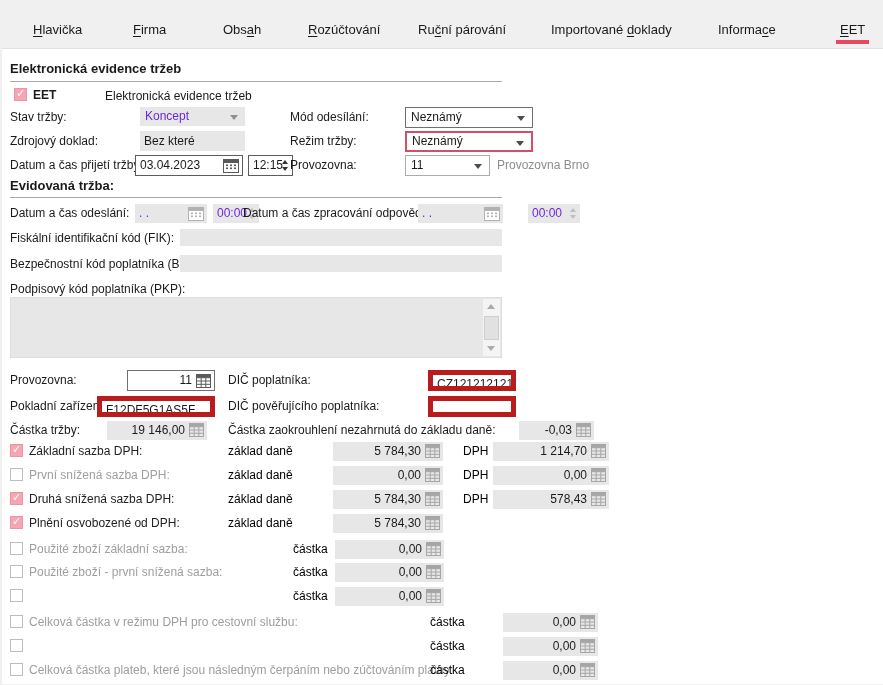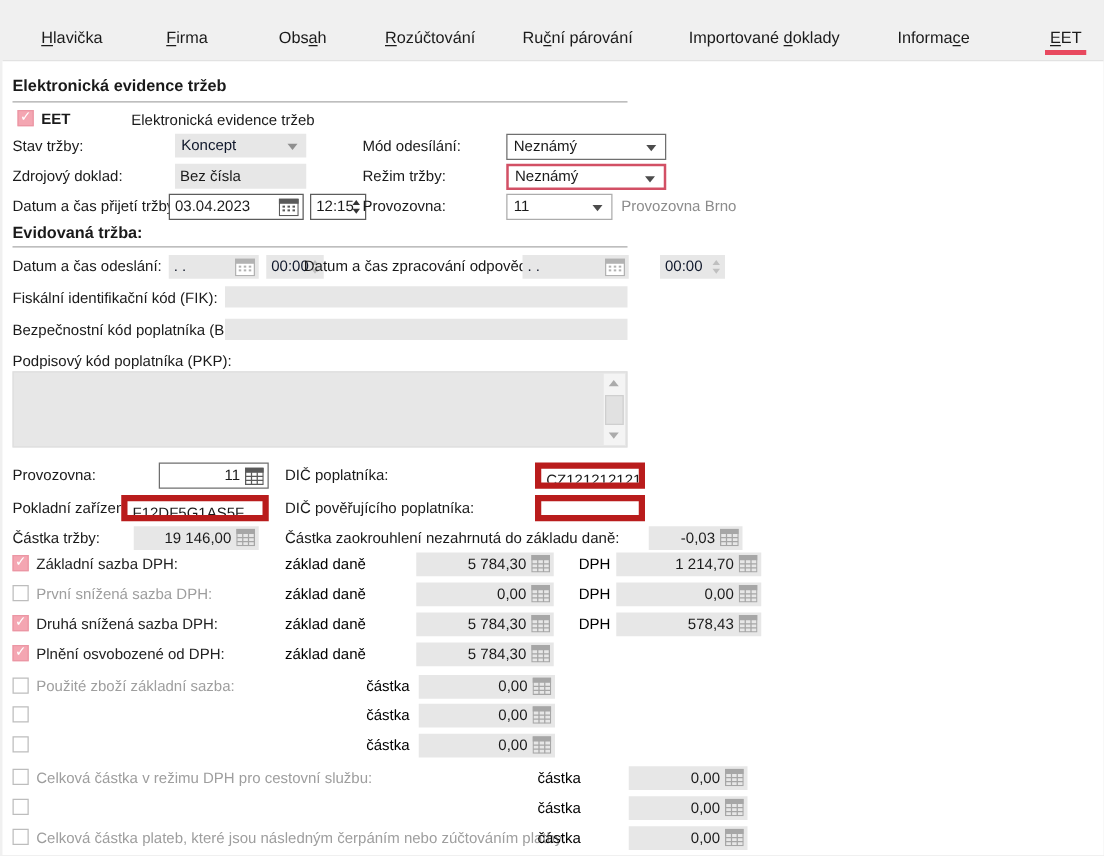--- a/index.html
+++ b/index.html
@@ -24,21 +24,21 @@
   .dd{position:absolute;box-sizing:border-box;height:21px;line-height:19px;background:#fff;border:1px solid #6f6f6f;padding:0 18px 0 5px;white-space:nowrap;}
   .dd .arr{position:absolute;right:7px;top:8px;width:0;height:0;border-left:4px solid transparent;border-right:4px solid transparent;border-top:5px solid #4c4c4c;}
   .dd.dis{background:#e7e7e7;border-color:#c9c9c9;}
   .dd.dis .arr{border-top-color:#8f8f8f;}
   .dd.light{border-color:#acacac;}
   .dd.focus{border-width:2px;line-height:17px;}
   
   .dtb{position:absolute;box-sizing:border-box;height:21px;line-height:19px;background:#fff;border:1px solid #5c5c5c;padding:0 22px 0 4px;white-space:nowrap;}
   .dtb .cal{position:absolute;right:3px;top:2px;width:16px;height:15px;color:#5a5a5a;}
   .tmb{position:absolute;box-sizing:border-box;height:21px;line-height:19px;background:#fff;border:1px solid #5c5c5c;padding:0 14px 0 4px;white-space:nowrap;}
-  .dis{background:#e7e7e7 !important;border:none !important;line-height:19px !important;height:19px;color:#0f172a;}
+  .dis{background:#e7e7e7 !important;border:none !important;line-height:19px !important;height:19px;color:#6d28d9;}
   .dis .cal{color:#b2b2b2;}
   .spin{position:absolute;right:2px;top:0;bottom:0;width:11px;display:flex;flex-direction:column;justify-content:center;align-items:center;gap:3px;}
   .spin i{display:block;width:0;height:0;border-left:3.5px solid transparent;border-right:3.5px solid transparent;}
   .spin .su{border-bottom:4px solid #333;}
   .spin .sd{border-top:4px solid #333;}
   .dis .spin .su{border-bottom-color:#bfbfbf;}
   .dis .spin .sd{border-top-color:#bfbfbf;}
   
   .amt{position:absolute;box-sizing:border-box;height:19px;line-height:19px;background:#e7e7e7;}
   .amt .v{position:absolute;right:22px;top:0;white-space:nowrap;}
@@ -119,21 +119,21 @@
     <span class="arr"></span>
   </div>
   <span class="lbl" style="left:290px;top:110px">Mód odesílání:</span>
   <div class="dd" style="left:405px;top:107px;width:128px">
     <span>Neznámý</span>
     <span class="arr"></span>
   </div>
 
   <span class="lbl" style="left:10px;top:134px">Zdrojový doklad:</span>
   <div class="flat" style="left:140px;top:131px;width:105px;height:20px;line-height:20px">
-    <span>Bez čísla</span>
+    <span>Bez které</span>
   </div>
   <span class="lbl" style="left:290px;top:134px">Režim tržby:</span>
   <div class="dd focus" style="left: 405px; top: 131px; width: 128px; border-color: rgb(210, 80, 101);">
     <span>Neznámý</span>
     <span class="arr"></span>
   </div>
 
   <span class="lbl" style="left:10px;top:158px">Datum a čas přijetí tržby:</span>
   <div class="dtb" style="left:135px;top:155px;width:108px">
     <span>03.04.2023</span>
@@ -316,20 +316,21 @@
     <span class="cl" style="left:293px">částka</span>
     <div class="amt" style="left:335px;top:0;width:109px">
       <span class="v">0,00</span>
       <svg class="calc">
           <use href="#i-calc"></use>
         </svg>
     </div>
   </div>
   <div class="crow" style="top:563px">
     <span class="cb"></span>
+    <span class="rl">Použité zboží - první snížená sazba:</span>
     <span class="cl" style="left:293px">částka</span>
     <div class="amt" style="left:335px;top:0;width:109px">
       <span class="v">0,00</span>
       <svg class="calc">
           <use href="#i-calc"></use>
         </svg>
     </div>
   </div>
   <div class="crow" style="top:587px">
     <span class="cb"></span>

